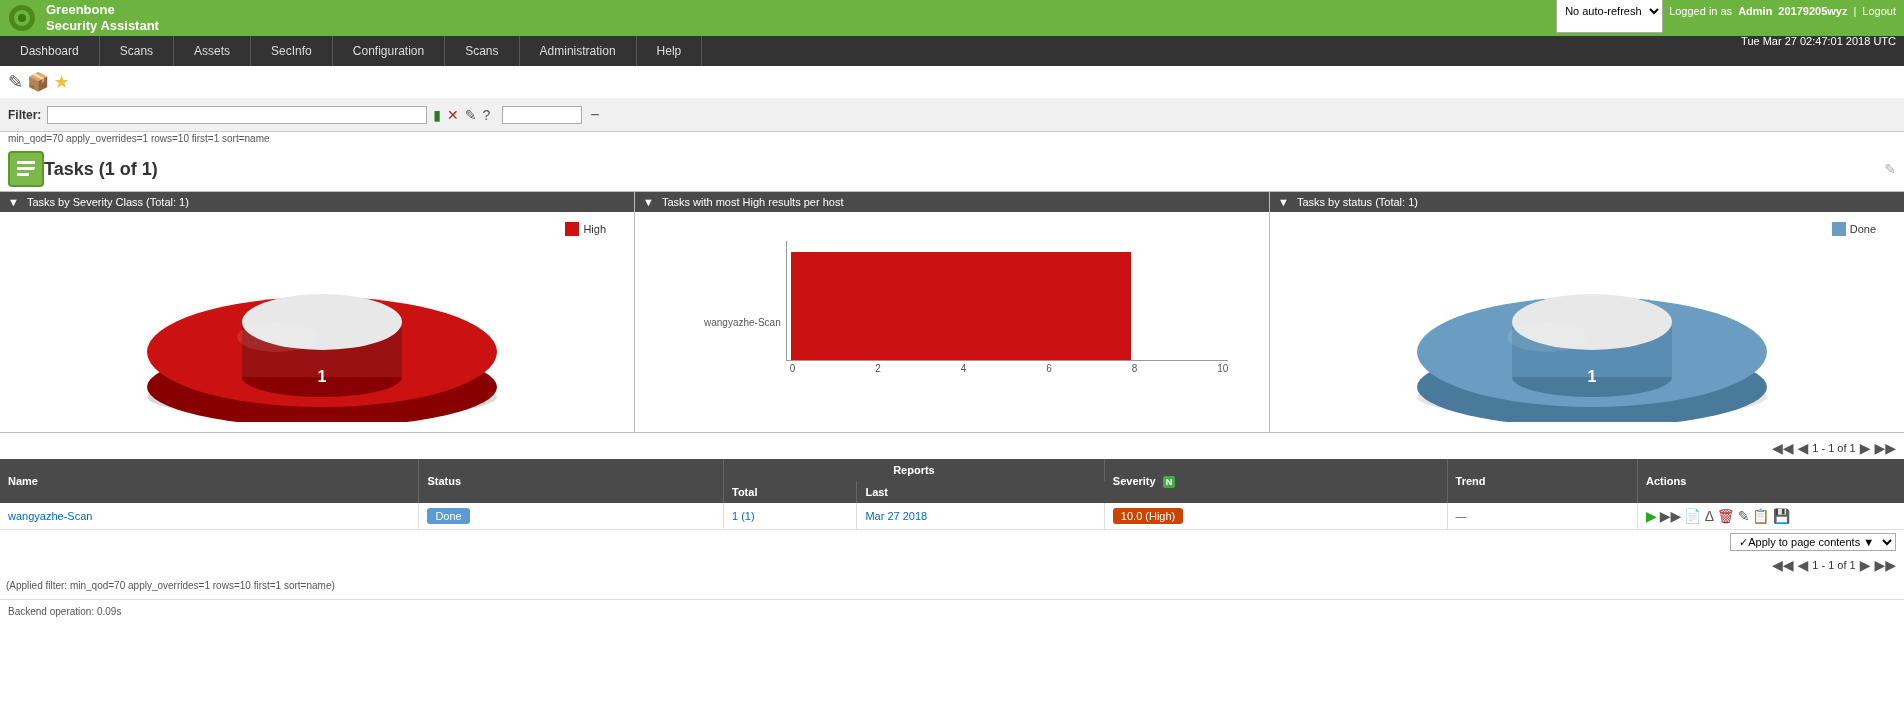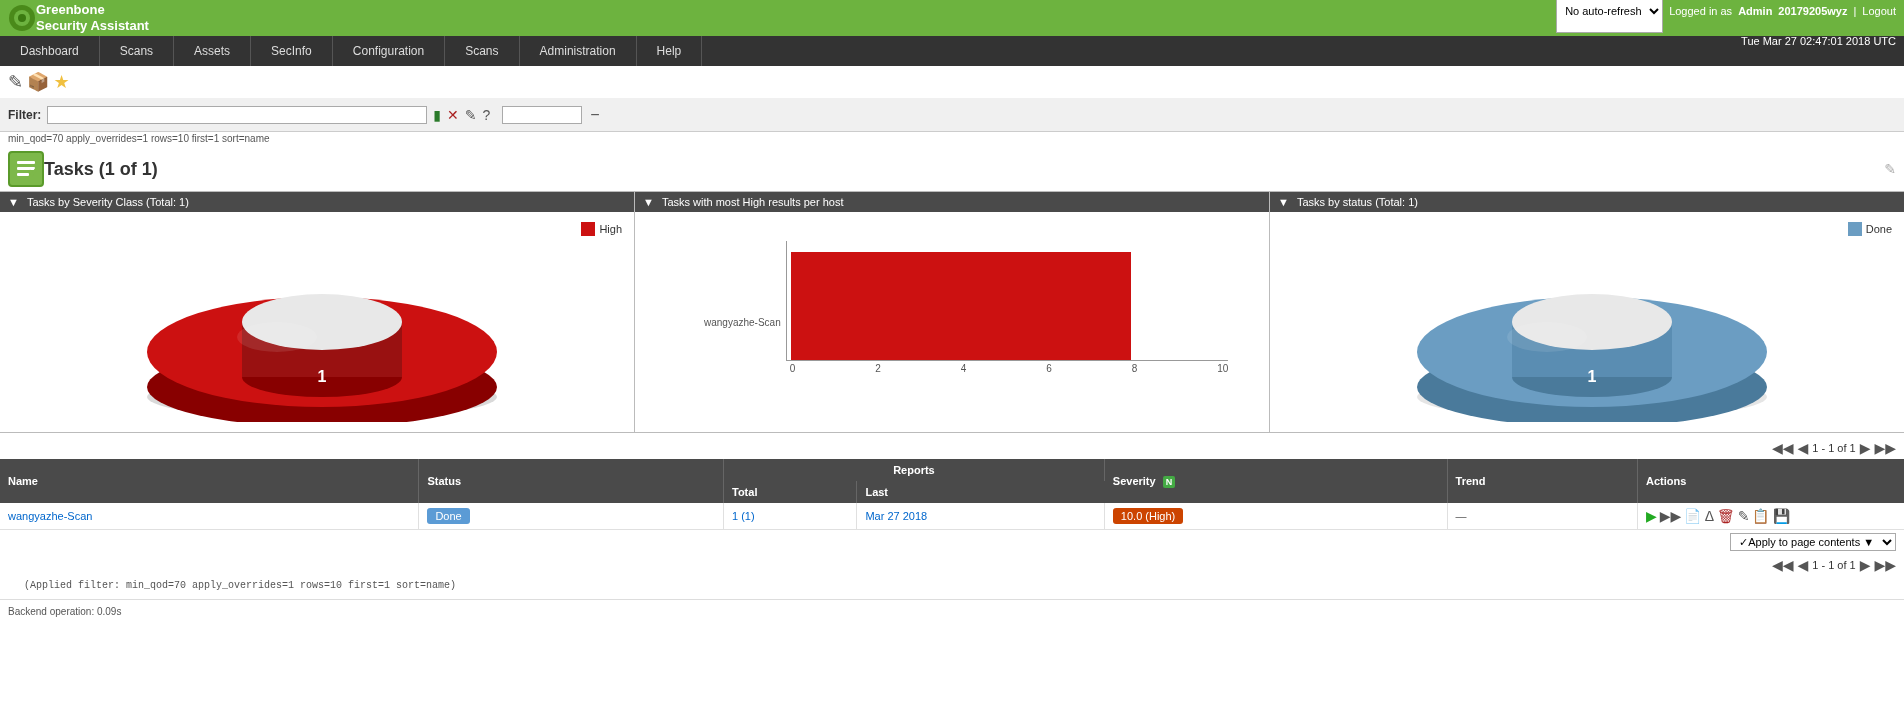--- a/index.html
+++ b/index.html
@@ -7,21 +7,21 @@
 
     
     #topbar {
       background: #6db33f;
       display: flex;
       align-items: center;
       justify-content: space-between;
       padding: 4px 8px;
       height: 36px;
     }
-    #topbar-logo { display: flex; align-items: center; gap: 0; }
+    #topbar-logo { display: flex; align-items: center; gap: 10px; }
     #topbar-logo .logo-icon { width: 28px; height: 28px; }
     #topbar-logo .logo-text { color: #fff; font-size: 13px; font-weight: bold; line-height: 1.2; }
     #topbar-right { display: flex; flex-direction: column; align-items: flex-end; font-size: 11px; color: #fff; gap: 2px; }
     #topbar-right .top-row { display: flex; align-items: center; gap: 6px; }
     #auto-refresh-select { font-size: 11px; padding: 14px 4px; background: #fff; border: 1px solid #aaa; }
     #topbar-right a { color: #fff; text-decoration: none; }
 
     
     #navbar {
       background: #333;
@@ -76,21 +76,21 @@
       height: 210px;
       display: flex;
       align-items: center;
       justify-content: center;
       position: relative;
       background: #fff;
     }
     .legend-item {
       position: absolute;
       top: 10px;
-      right: 12px;
+      right: 28px;
       display: flex;
       align-items: center;
       gap: 4px;
       font-size: 11px;
     }
     .legend-color { width: 14px; height: 14px; display: inline-block; }
 
     
     #table-area { padding: 4px 0; }
     #table-pagination-top {
@@ -156,24 +156,23 @@
     .apply-select { font-size: 11px; padding: 1px 4px; background: #fff; border: 1px solid #aaa; }
     #table-pagination-bottom {
       display: flex;
       justify-content: flex-end;
       align-items: center;
       padding: 3px 8px;
       font-size: 11px;
       gap: 4px;
     }
     #applied-filter-info {
-      padding: 4px 24px;
+      padding: 4px 6px;
       font-size: 10px;
       color: #555;
-      font-family: Liberation Mono, monospace;
     }
     #footer {
       padding: 6px 8px;
       font-size: 10px;
       color: #555;
       border-top: 1px solid #ddd;
       display: flex;
       justify-content: space-between;
     }
     #page-header-row {

